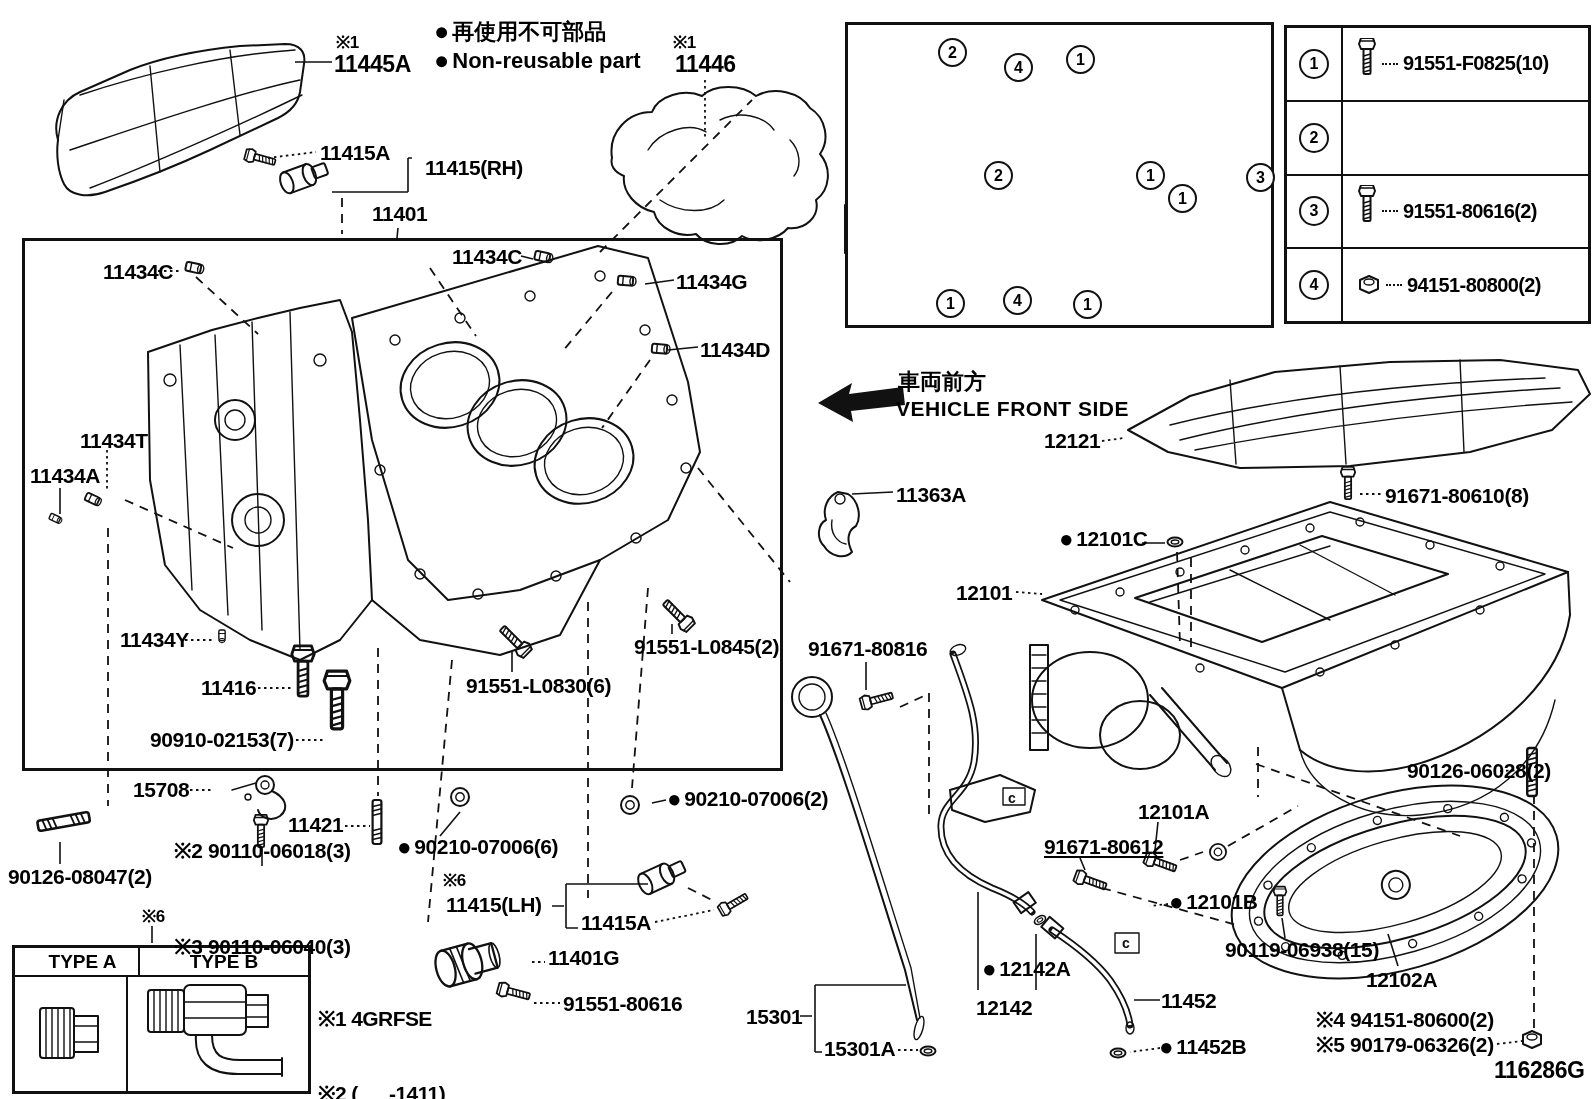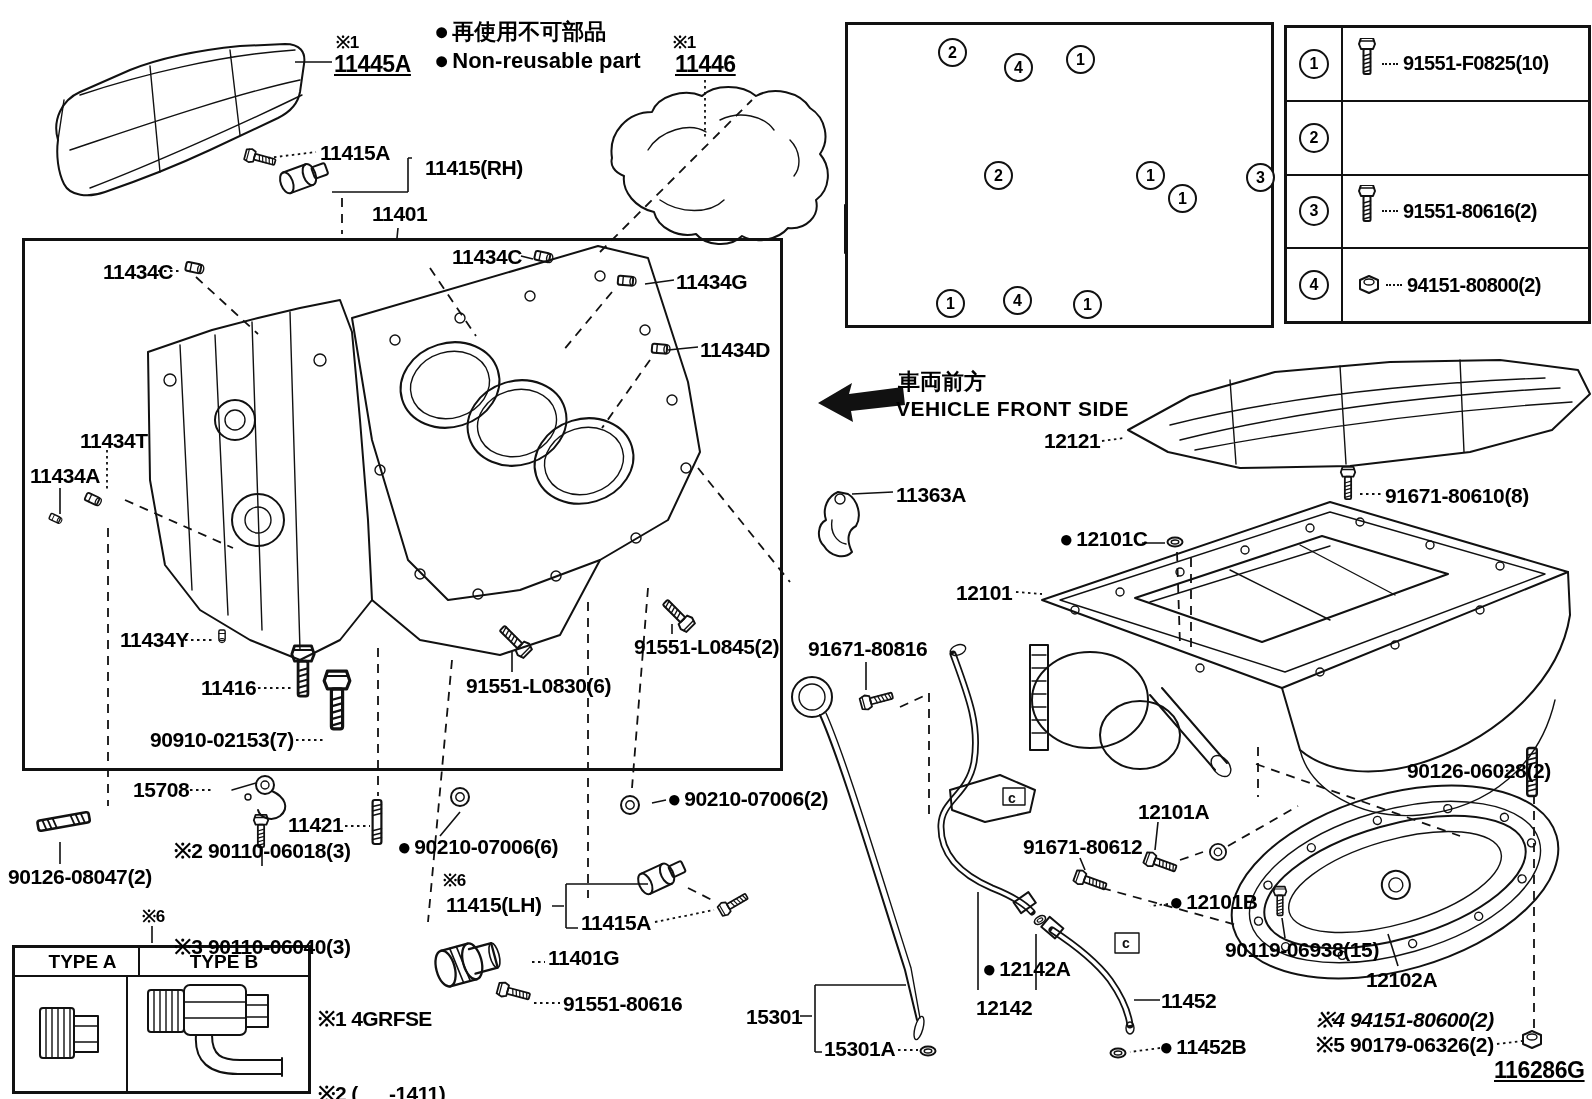--- a/index.html
+++ b/index.html
@@ -8,21 +8,21 @@
   svg.art{position:absolute;left:0;top:0;z-index:1;}
   .ln{stroke:#111;stroke-width:2;fill:none;stroke-linecap:round;stroke-linejoin:round;}
   .thin{stroke-width:1.4;}
   .ld{stroke:#111;stroke-width:1.6;fill:none;}
   .dots{stroke:#111;stroke-width:1.8;fill:none;stroke-dasharray:2.5 3.5;}
   .dash{stroke:#111;stroke-width:1.8;fill:none;stroke-dasharray:9 7;}
   .fill{fill:#111;stroke:none;}
   .white{fill:#fff;}
   .lbl{position:absolute;z-index:3;font-weight:bold;font-size:21px;line-height:1.05;
        white-space:nowrap;letter-spacing:-0.4px;}
-  .lg{font-size:23px;text-decoration:underline;}
+  .lg{font-size:23px;}
   .sm{font-size:17px;}
   .jp{font-size:22px;letter-spacing:0;}
   .dotg{display:inline-block;transform:scale(1.15);margin-right:4px;}
   .note{position:absolute;z-index:3;font-weight:bold;font-size:21px;line-height:25px;
         white-space:pre;letter-spacing:-0.6px;}
   .box{position:absolute;z-index:2;border:3px solid #111;background:transparent;}
   .co{position:absolute;z-index:4;width:25px;height:25px;border:2.4px solid #111;border-radius:50%;
       background:#fff;display:flex;align-items:center;justify-content:center;
       font-weight:bold;font-size:16px;}
   .ftable{position:absolute;left:1284px;top:25px;width:301px;height:293px;z-index:3;
@@ -551,25 +551,25 @@
 <div class="lbl" style="left:896px;top:484px;">11363A</div>
 <div class="lbl jp" style="left:898px;top:370px;">車両前方</div>
 <div class="lbl" style="left:896px;top:398px;letter-spacing:0.5px;">VEHICLE FRONT SIDE</div>
 <div class="lbl" style="left:1044px;top:430px;">12121</div>
 <div class="lbl" style="left:1385px;top:485px;">91671-80610(8)</div>
 <div class="lbl" style="left:1060px;top:528px;"><span class="dotg">●</span><span>12101C</span></div>
 <div class="lbl" style="left:956px;top:582px;">12101</div>
 <div class="lbl" style="left:808px;top:638px;">91671-80816</div>
 <div class="lbl" style="left:1407px;top:760px;">90126-06028(2)</div>
 <div class="lbl" style="left:1138px;top:801px;">12101A</div>
-<div class="lbl" style="left:1023px;top:836px;">91671-80612</div>
+<div class="lbl" style="left:1044px;top:836px;text-decoration:underline;">91671-80612</div>
 <div class="lbl" style="left:1170px;top:891px;"><span class="dotg">●</span><span>12101B</span></div>
 <div class="lbl" style="left:1225px;top:939px;">90119-06938(15)</div>
 <div class="lbl" style="left:1366px;top:969px;">12102A</div>
-<div class="lbl" style="left:1316px;top:1009px;font-style:italic;">※4 94151-80600(2)</div>
+<div class="lbl" style="left:1316px;top:1009px;">※4 94151-80600(2)</div>
 <div class="lbl" style="left:1316px;top:1034px;">※5 90179-06326(2)</div>
 <div class="lbl lg" style="left:1494px;top:1058px;">116286G</div>
 <div class="lbl" style="left:746px;top:1006px;">15301</div>
 <div class="lbl" style="left:824px;top:1038px;">15301A</div>
 <div class="lbl" style="left:983px;top:958px;"><span class="dotg">●</span><span>12142A</span></div>
 <div class="lbl" style="left:976px;top:997px;">12142</div>
 <div class="lbl" style="left:1161px;top:990px;">11452</div>
 <div class="lbl" style="left:1160px;top:1036px;"><span class="dotg">●</span><span>11452B</span></div>
 
 <div class="note" style="left:318px;top:956px;">

